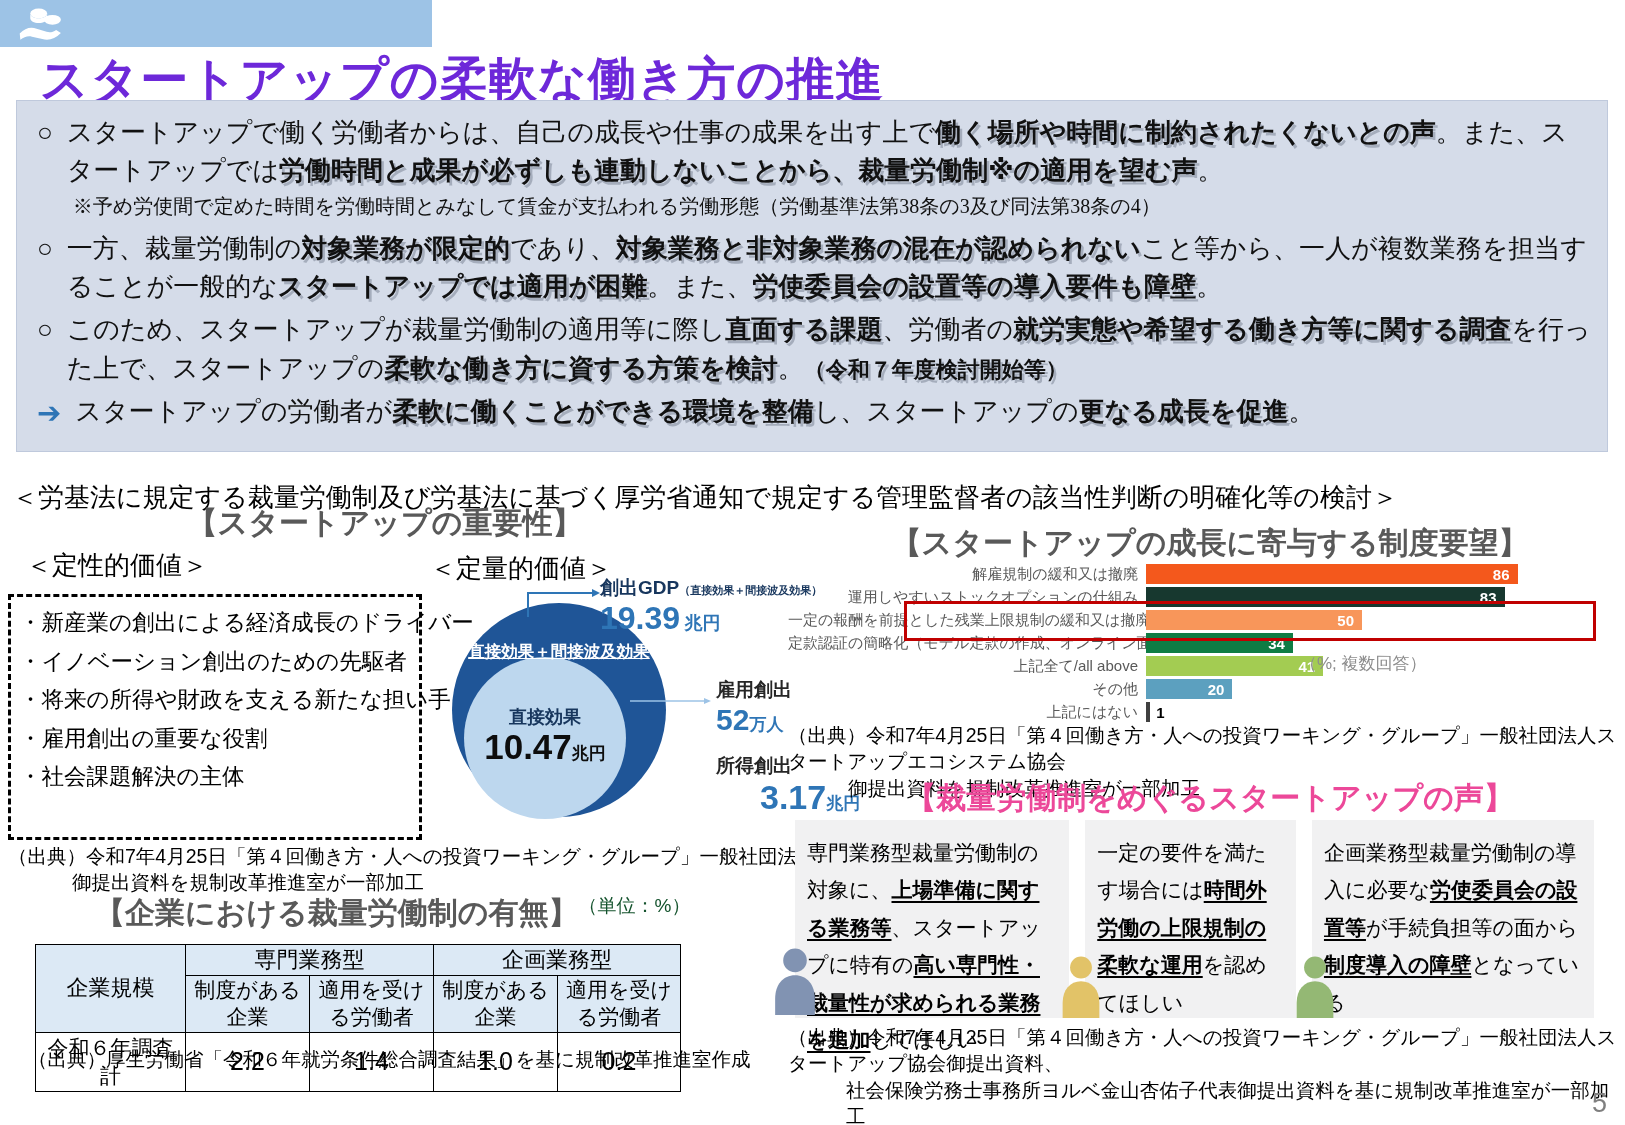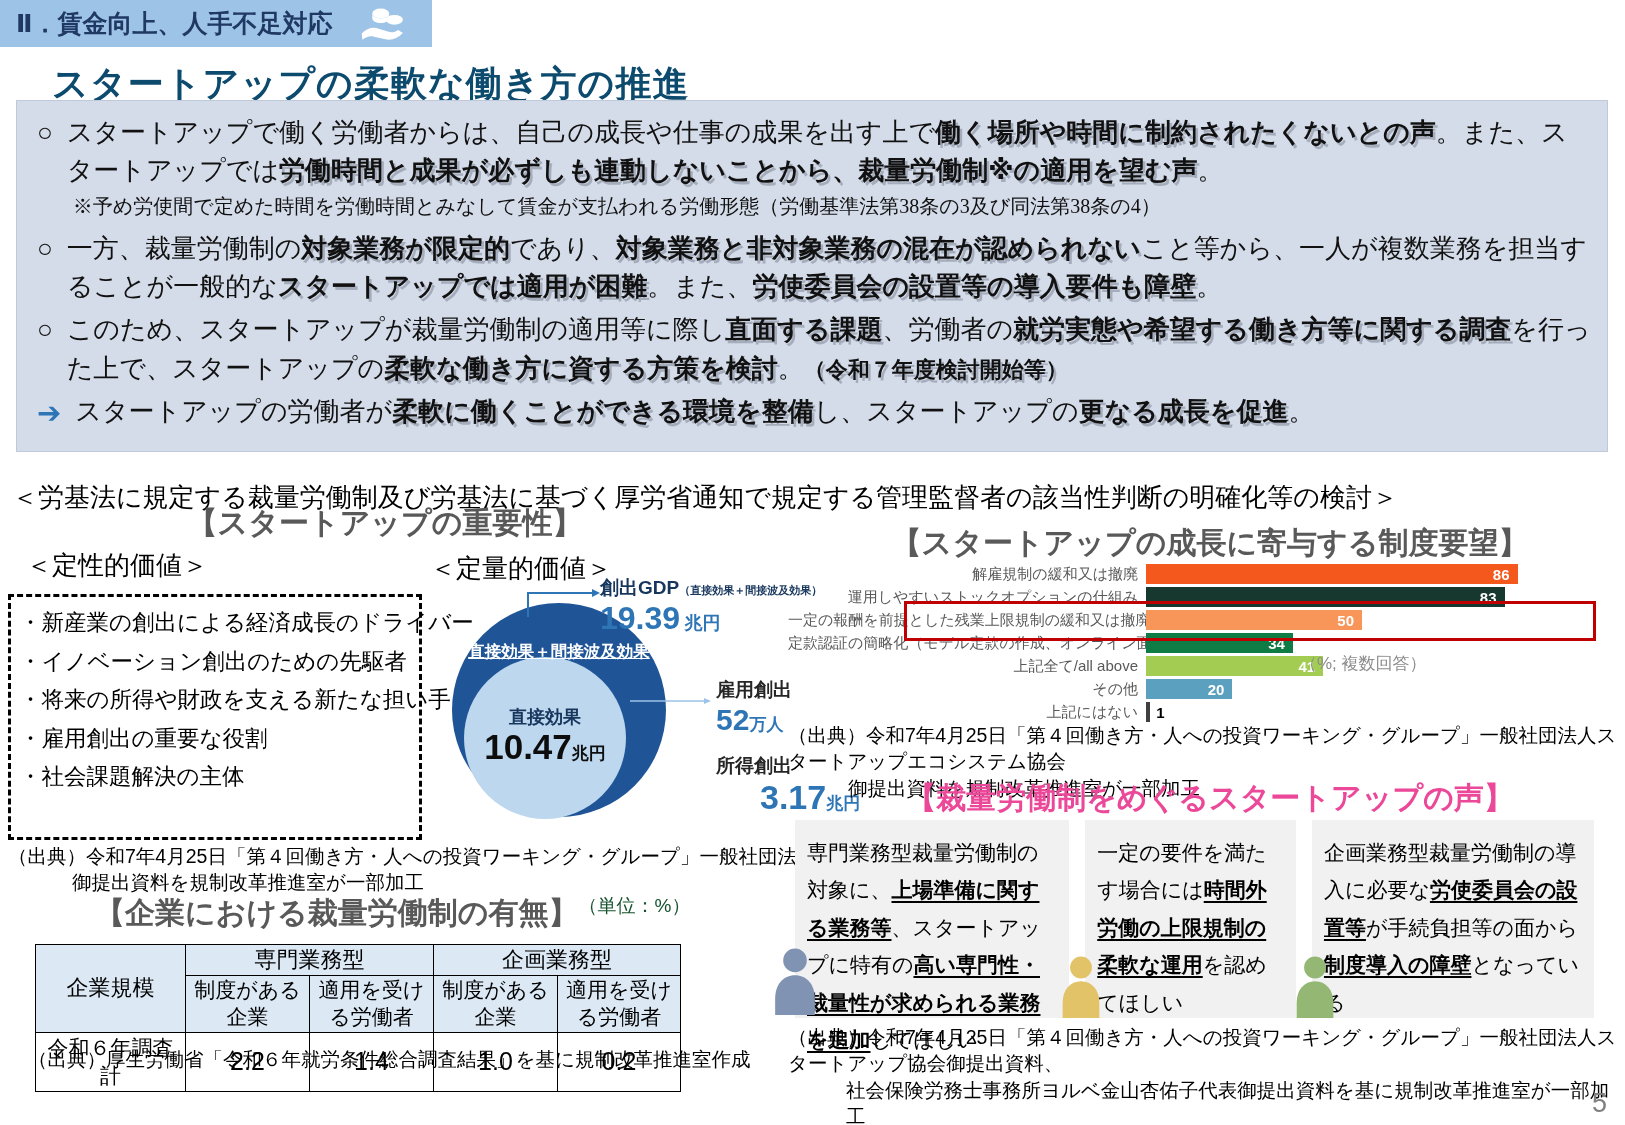--- a/index.html
+++ b/index.html
@@ -3,21 +3,21 @@
 <meta charset="utf-8">
 <style>
   html,body{margin:0;padding:0;background:#fff;}
   body{font-family:"Liberation Sans","DejaVu Sans",sans-serif;color:#000;}
   .slide{position:relative;width:1625px;height:1125px;background:#fff;overflow:hidden;}
 
   
   .badge{position:absolute;left:0;top:0;width:432px;height:47px;background:#9DC3E6;
          color:#1F3864;font-weight:bold;font-size:25px;display:flex;align-items:center;
          padding-left:16px;box-sizing:border-box;gap:26px;}
-  .main-title{position:absolute;left:40px;top:48px;font-size:36px;font-weight:bold;color:#0c4a6e;letter-spacing:1px;margin:12px;}
+  .main-title{position:absolute;left:40px;top:48px;font-size:48px;font-weight:bold;color:#6d28d9;letter-spacing:1px;margin:0;}
 
   
   .summary{position:absolute;left:16px;top:100px;width:1592px;height:352px;background:#D5DCE9;
            border:1px solid #BFC9DC;box-sizing:border-box;padding:12px 16px 6px 20px;}
   .bullet{display:flex;gap:14px;font-size:26px;line-height:1.48;margin-bottom:5px;color:#111;}
   .bullet .marker{flex:0 0 auto;}
   .bullet.arrow .marker{color:#2E75B6;font-weight:bold;font-size:29px;}
   .btext{flex:1 1 auto;}
   .btext .b{font-weight:bold;text-shadow:2.5px 2.5px 0 rgba(125,134,152,.55);}
   .btext .s{font-size:22px;text-align:right;}
@@ -97,21 +97,20 @@
   .voices-src .l2{padding-left:58px;}
 
   .page-num{position:absolute;right:18px;bottom:6px;color:#7F7F7F;font-size:27px;}
 </style>
 </head>
 <body>
 
 <div class="slide">
 
   <div class="badge">
-    <span>Ⅱ．賃金向上、人手不足対応</span>
     <svg viewBox="0 0 52 36" width="56" height="38" aria-hidden="true">
       <g fill="#ffffff">
         <ellipse cx="21" cy="8" rx="8" ry="4.6"></ellipse>
         <path d="M13 8v4.5c0 2.5 3.6 4.6 8 4.6s8-2.1 8-4.6V8c0 2.5-3.6 4.6-8 4.6S13 10.5 13 8z"></path>
         <ellipse cx="34" cy="14" rx="8" ry="4.6"></ellipse>
         <path d="M3 27c5-5 10-6.5 16-4.6l9.5 3c3 1 6.2.2 9-1.8l4.5 3c-5.5 5.5-11.5 7.4-17.6 5.6l-9.8-2.2c-4-.9-7.4.2-11 3z"></path>
       </g>
     </svg>
   </div>
 

